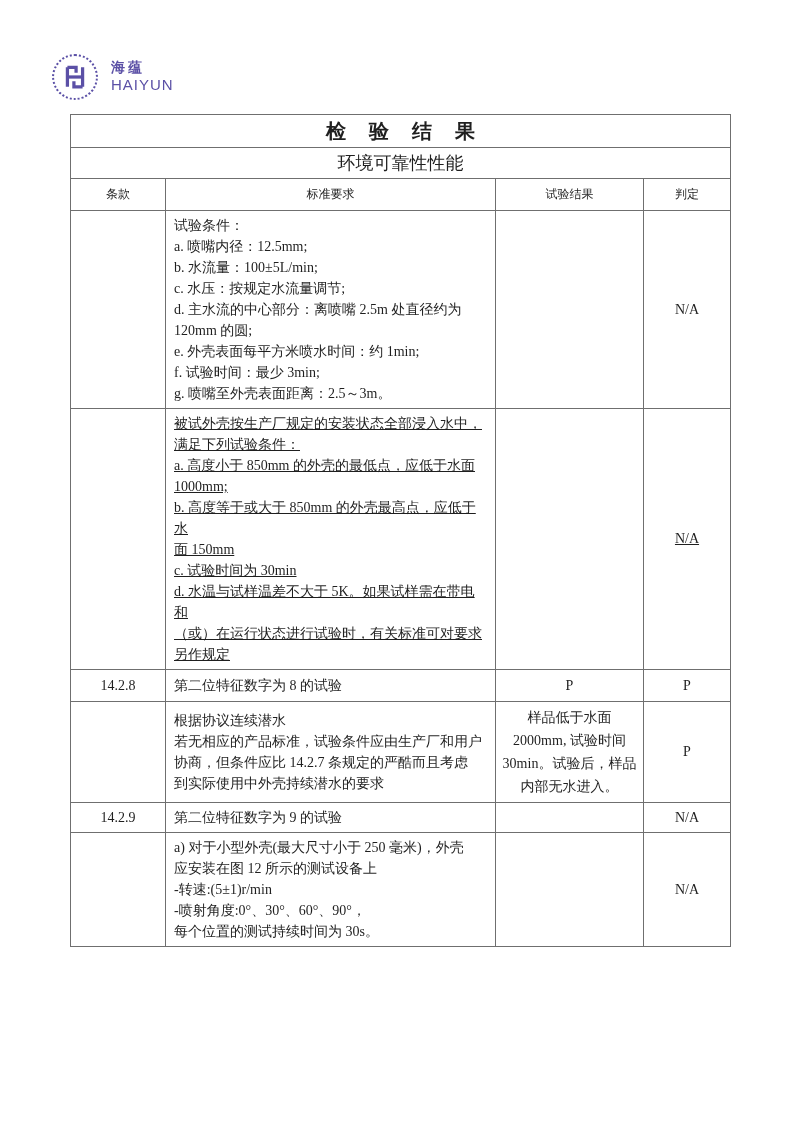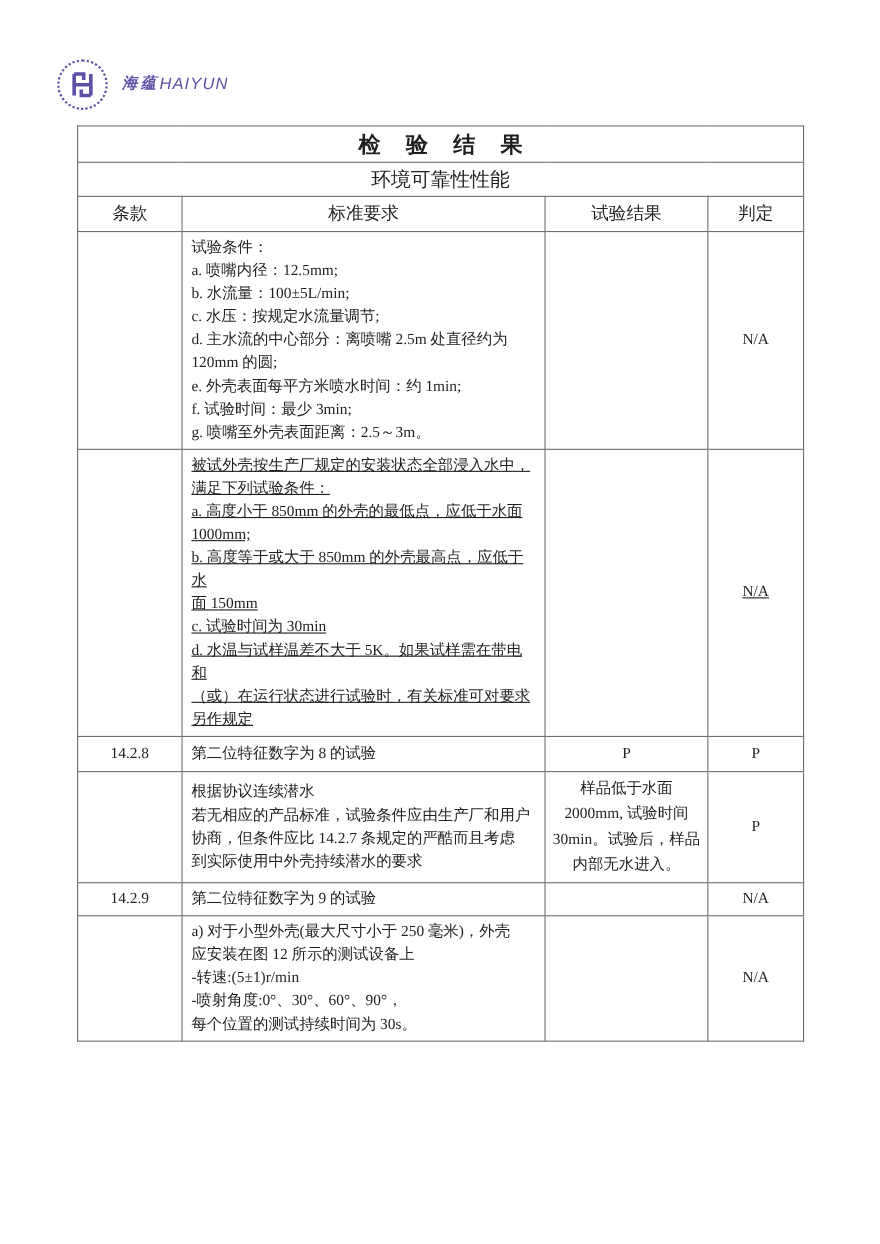--- a/index.html
+++ b/index.html
@@ -9,42 +9,42 @@
     font-family:"Liberation Serif","DejaVu Serif",serif;
     color:#1f1f1f;
   }
 
   
   .logo { position:absolute; left:52px; top:54px; display:flex; align-items:center; gap:13px; }
   .logo-circle {
     width:46px; height:46px; border:2px dotted #5b50a6; border-radius:50%;
     display:flex; align-items:center; justify-content:center;
   }
-  .logo-text { display:flex; line-height:1.25;font-style:italic; }
+  .logo-text { display:flex; flex-direction:column; line-height:1.25; }
   .brand-cn { font-size:14px; font-weight:bold; color:#5b50a6; letter-spacing:3px; }
   .brand-en { font-size:15px; color:#5b50a6; letter-spacing:1px; font-family:"Liberation Sans",sans-serif; }
 
   
   table.report {
     position:absolute; left:70px; top:114px; width:660px;
     border-collapse:collapse; table-layout:fixed;
   }
   table.report td, table.report th {
     border:1px solid #6f6f6f;
     font-weight:normal;
     font-size:14px;
     vertical-align:middle;
   }
   tr.title-row td {
     height:33px; text-align:center;
     font-size:20px; font-weight:bold; letter-spacing:9px;
     padding-left:9px; 
   }
   tr.subtitle-row td { height:31px; text-align:center; font-size:18px; }
-  tr.header-row th { height:32px; text-align:center; font-size:16px;margin-left:13px; }
+  tr.header-row th { height:32px; text-align:center; font-size:12px;margin-left:13px; }
 
   td.clause  { text-align:center; }
   td.req     { text-align:left; padding:4px 8px; line-height:21px; white-space:pre-line; }
   td.result  { text-align:center; padding:4px 6px; line-height:23px; white-space:pre-line; }
   td.verdict { text-align:center; }
 
   tr.r0 { height:188px; }
   tr.r1 { height:30px;  }
   tr.r2 { height:216px;text-decoration:underline; }
   tr.r3 { height:27px;  }

